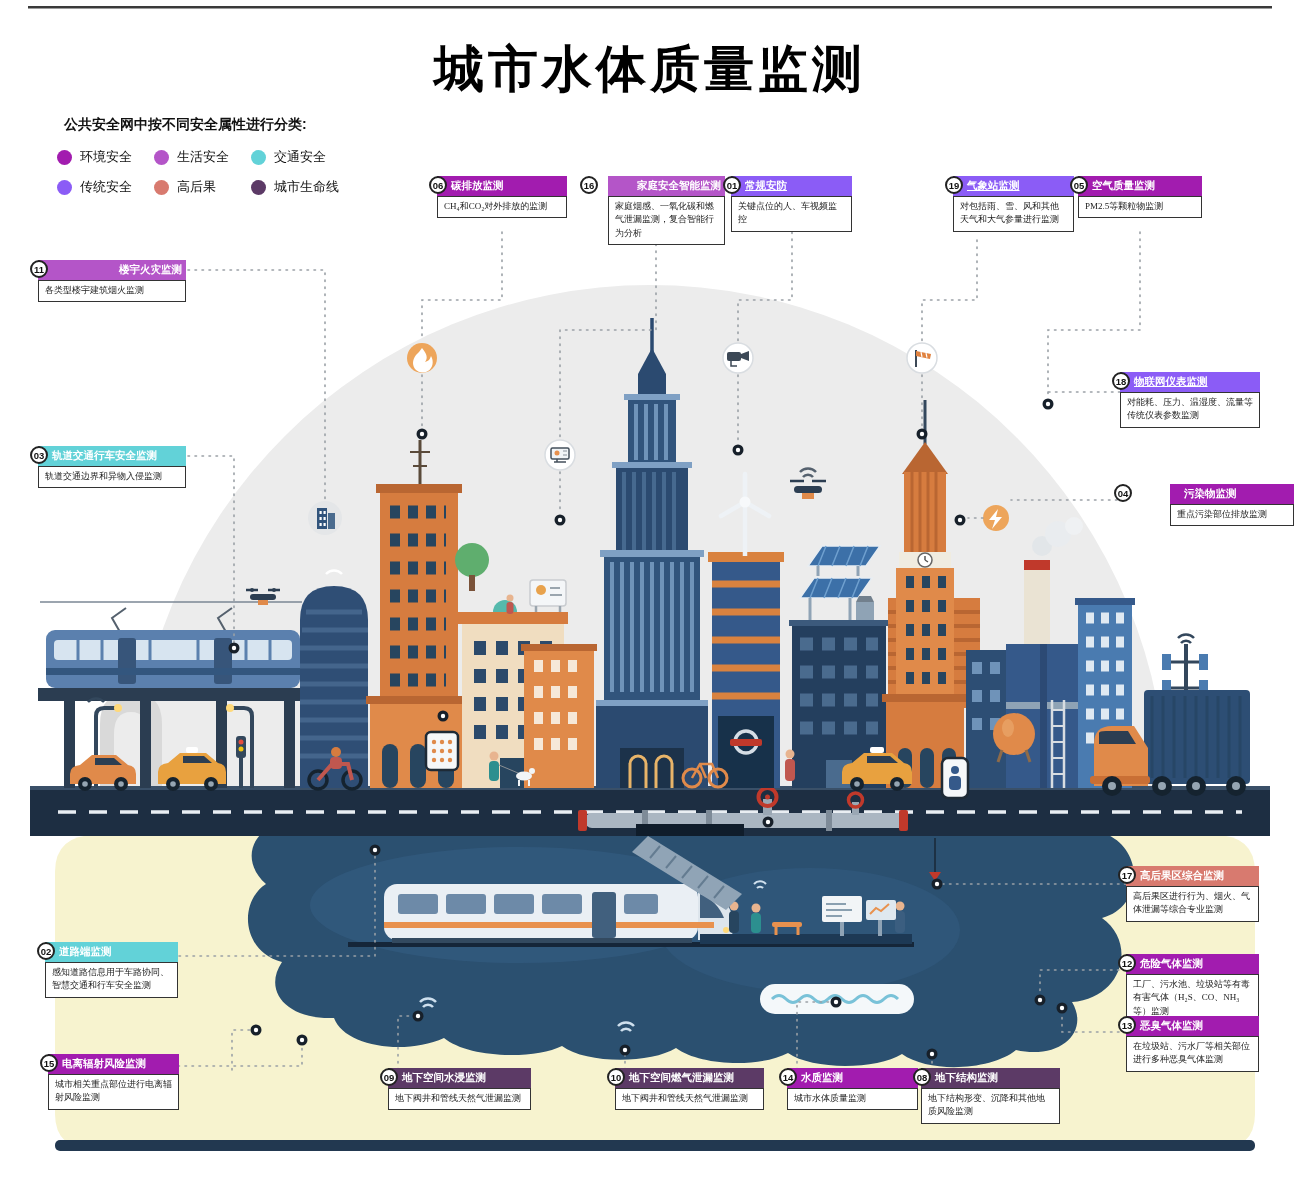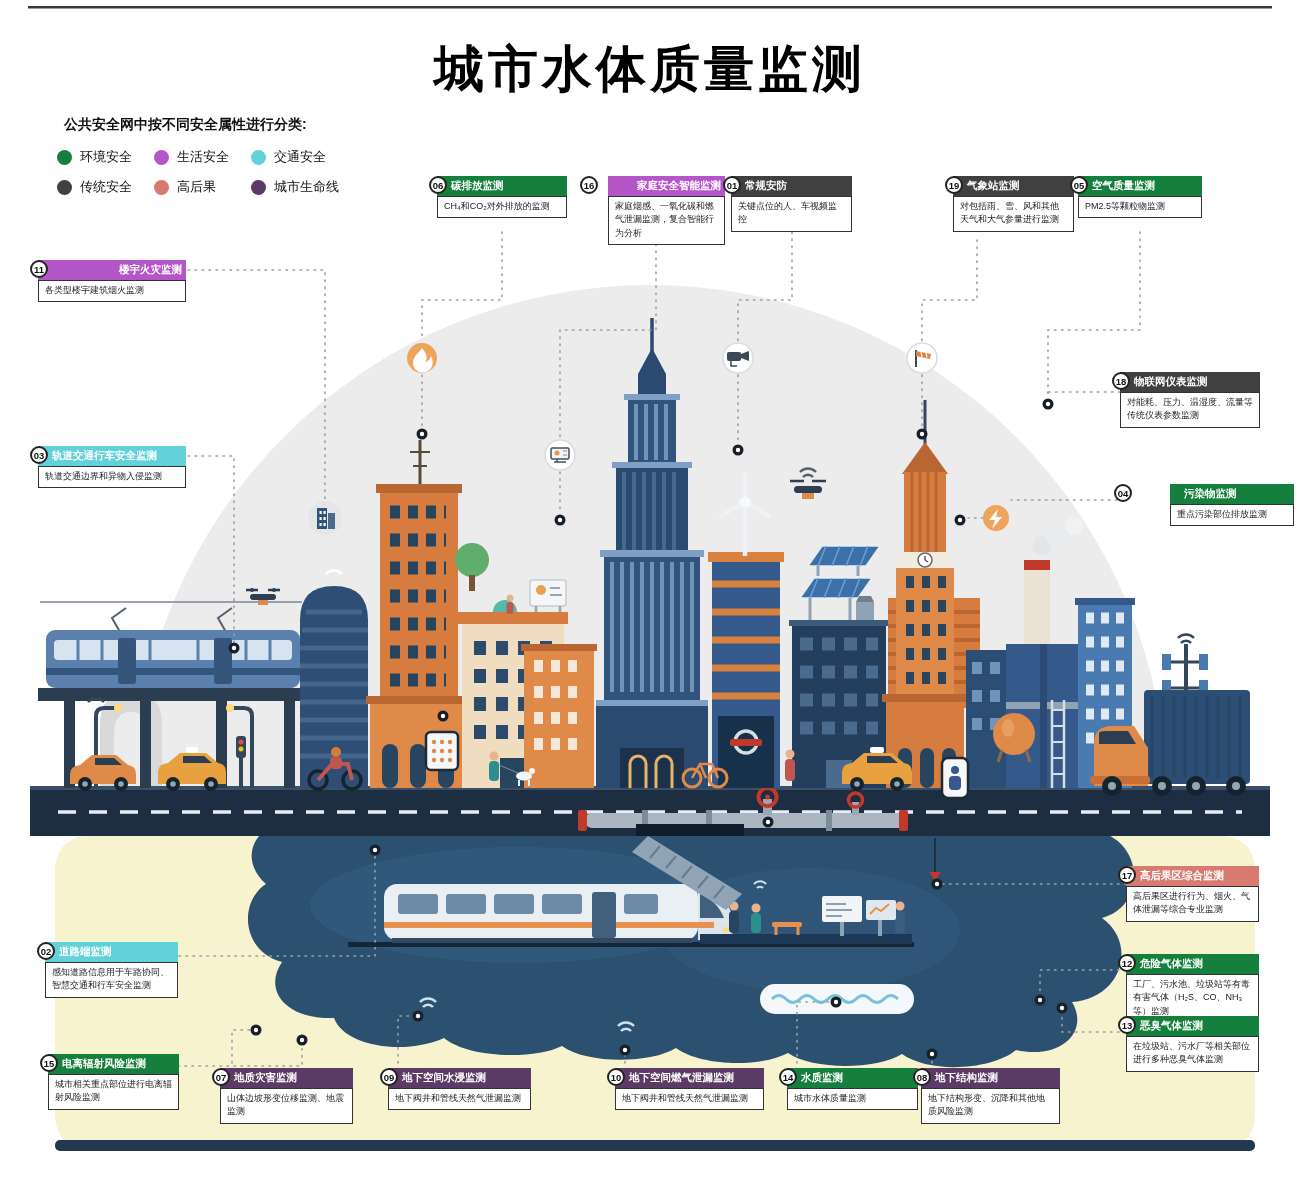--- a/index.html
+++ b/index.html
@@ -31,27 +31,27 @@
     border-radius:50%; background:#fff; border:2px solid #222; z-index:2;
     display:flex; align-items:center; justify-content:center;
     font-size:9.5px; font-weight:bold; color:#111;text-align:center;
   }
   .c-header {
     color:#fff; font-size:10.5px; font-weight:bold; line-height:1.3;
     padding:3px 4px 3px 14px;
   }
   .c-body {
     background:#fff; border:1px solid #333; color:#222;
-    font-size:9px; line-height:1.5; padding:3px 6px 4px 6px;
+    font-size:9px; line-height:1.5; padding:3px 6px 4px 6px;font-family:Liberation Serif, serif;
   }
 
-  .cat-environment { background:#15803d; }
+  .cat-environment { background:#a21caf; }
   .cat-life        { background:#b455c8;text-align:right; }
   .cat-traffic     { background:#62d2d8; }
-  .cat-traditional { background:#404040; }
+  .cat-traditional { background:#8b5cf6;text-decoration:underline; }
   .cat-high        { background:#d87a6f; }
   .cat-lifeline    { background:#5c3a66; }
 </style>
 </head>
 <body>
 
 <div id="page">
 
 <svg id="city-svg" width="1300" height="1187" viewBox="0 0 1300 1187" xmlns="http://www.w3.org/2000/svg">
 
@@ -637,25 +637,20 @@
   <div class="c-header cat-traffic">道路端监测</div>
   <div class="c-body">感知道路信息用于车路协同、智慧交通和行车安全监测</div>
 </div>
 
 <div class="callout" style="left:48px; top:1054px; width:131px;">
   <div class="badge">15</div>
   <div class="c-header cat-environment">电离辐射风险监测</div>
   <div class="c-body">城市相关重点部位进行电离辐射风险监测</div>
 </div>
 
-<div class="callout" style="left:220px; top:1068px; width:133px;">
-  <div class="badge">07</div>
-  <div class="c-header cat-lifeline">地质灾害监测</div>
-  <div class="c-body">山体边坡形变位移监测、地震监测</div>
-</div>
 
 <div class="callout" style="left:388px; top:1068px; width:143px;">
   <div class="badge">09</div>
   <div class="c-header cat-lifeline">地下空间水浸监测</div>
   <div class="c-body">地下阀井和管线天然气泄漏监测</div>
 </div>
 
 <div class="callout" style="left:615px; top:1068px; width:149px;">
   <div class="badge">10</div>
   <div class="c-header cat-lifeline">地下空间燃气泄漏监测</div>

